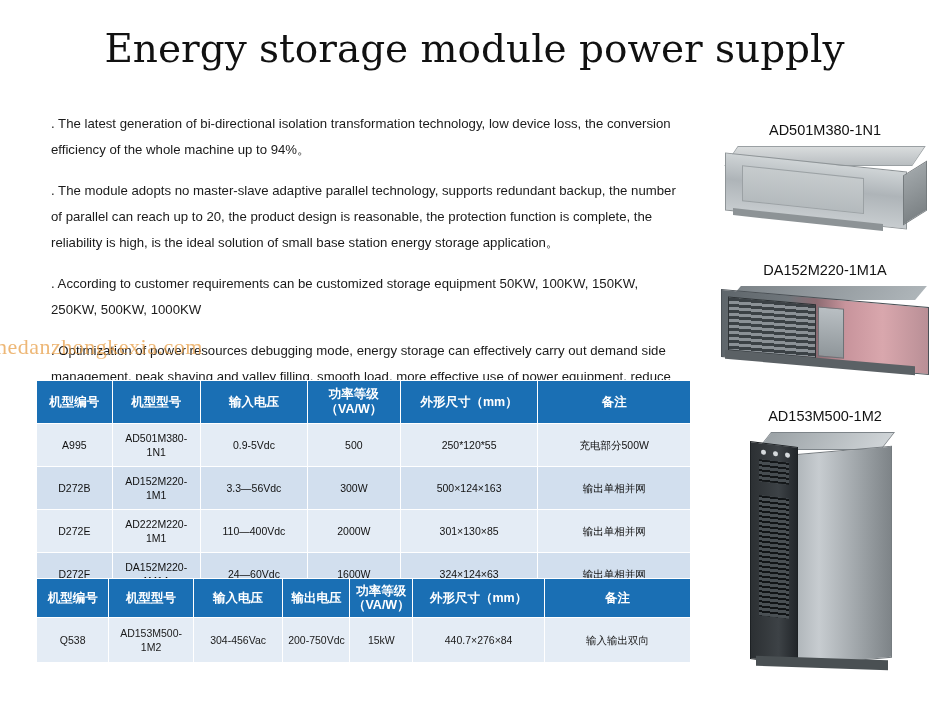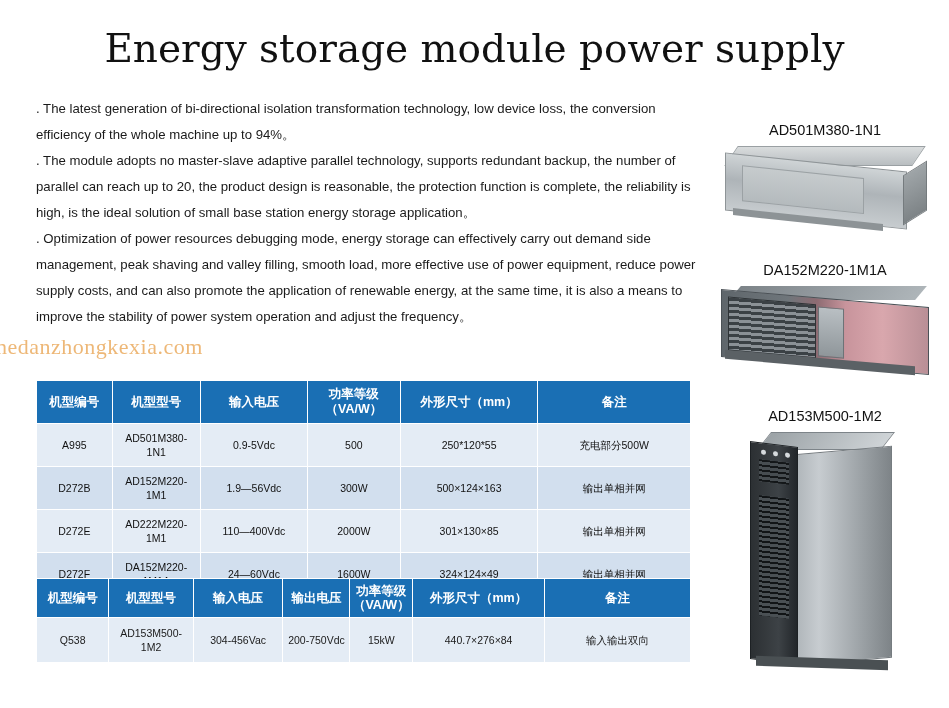--- a/index.html
+++ b/index.html
@@ -30,21 +30,21 @@
   .body-text {
     position: absolute;
     top: 96px;
     left: 36px;
     width: 665px;
     font-size: 13.2px;
     line-height: 26px;
     color: #1a1a1a;
   }
   .body-text p {
-    margin: 0;
+    margin: 15px;
   }
   .watermark {
     position: absolute;
     left: -4px;
     top: 334px;
     width: 330px;
     font-family: "Liberation Serif", serif;
     font-size: 22px;
     color: #e8a04a;
     opacity: 0.75;
@@ -286,20 +286,21 @@
   }
 </style>
 </head>
 <body>
 
 <div class="page-title">Energy storage module power supply</div>
 
 <div class="body-text">
   <p>. The latest generation of bi-directional isolation transformation technology, low device loss, the conversion efficiency of the whole machine up to 94%。</p>
   <p>. The module adopts no master-slave adaptive parallel technology, supports redundant backup, the number of parallel can reach up to 20, the product design is reasonable, the protection function is complete, the reliability is high, is the ideal solution of small base station energy storage application。</p>
+  <p>. According to customer requirements can be customized storage equipment 50KW, 100KW, 150KW, 250KW, 500KW, 1000KW</p>
   <p>. Optimization of power resources debugging mode, energy storage can effectively carry out demand side management, peak shaving and valley filling, smooth load, more effective use of power equipment, reduce power supply costs, and can also promote the application of renewable energy, at the same time, it is also a means to improve the stability of power system operation and adjust the frequency。</p>
 </div>
 
 <div class="watermark">hedanzhongkexia.com</div>
 
 <table class="spec-table">
   <colgroup>
     <col class="col-a">
       <col class="col-b">
       <col class="col-c">
@@ -322,39 +323,39 @@
       <td>A995</td>
       <td>AD501M380-1N1</td>
       <td>0.9-5Vdc</td>
       <td>500</td>
       <td>250*120*55</td>
       <td>充电部分500W</td>
     </tr>
     <tr class="r-dark">
       <td>D272B</td>
       <td>AD152M220-1M1</td>
-      <td>1.9—56Vdc</td>
+      <td>3.3—56Vdc</td>
       <td>300W</td>
       <td>500×124×163</td>
       <td>输出单相并网</td>
     </tr>
     <tr class="r-light">
       <td>D272E</td>
       <td>AD222M220-1M1</td>
       <td>110—400Vdc</td>
       <td>2000W</td>
       <td>301×130×85</td>
       <td>输出单相并网</td>
     </tr>
     <tr class="r-dark">
       <td>D272F</td>
       <td>DA152M220-1M1A</td>
       <td>24—60Vdc</td>
       <td>1600W</td>
-      <td>324×124×49</td>
+      <td>324×124×63</td>
       <td>输出单相并网</td>
     </tr>
   </tbody>
 </table>
 
 <table class="table2">
   <colgroup>
     <col class="col2-a">
       <col class="col2-b">
       <col class="col2-c">

